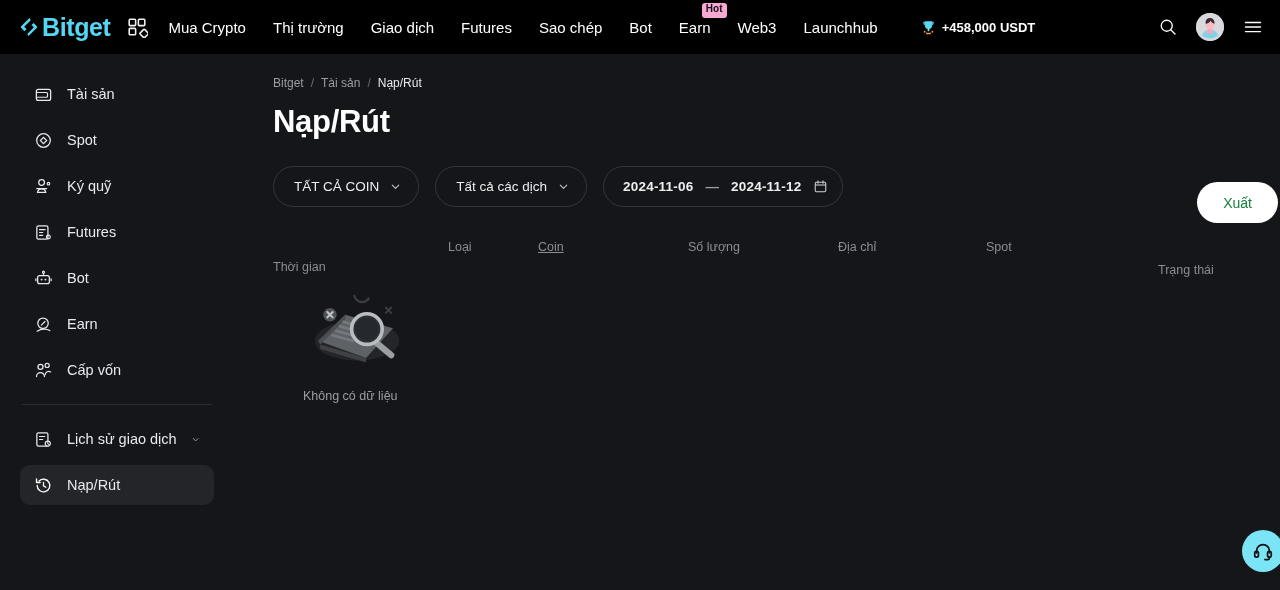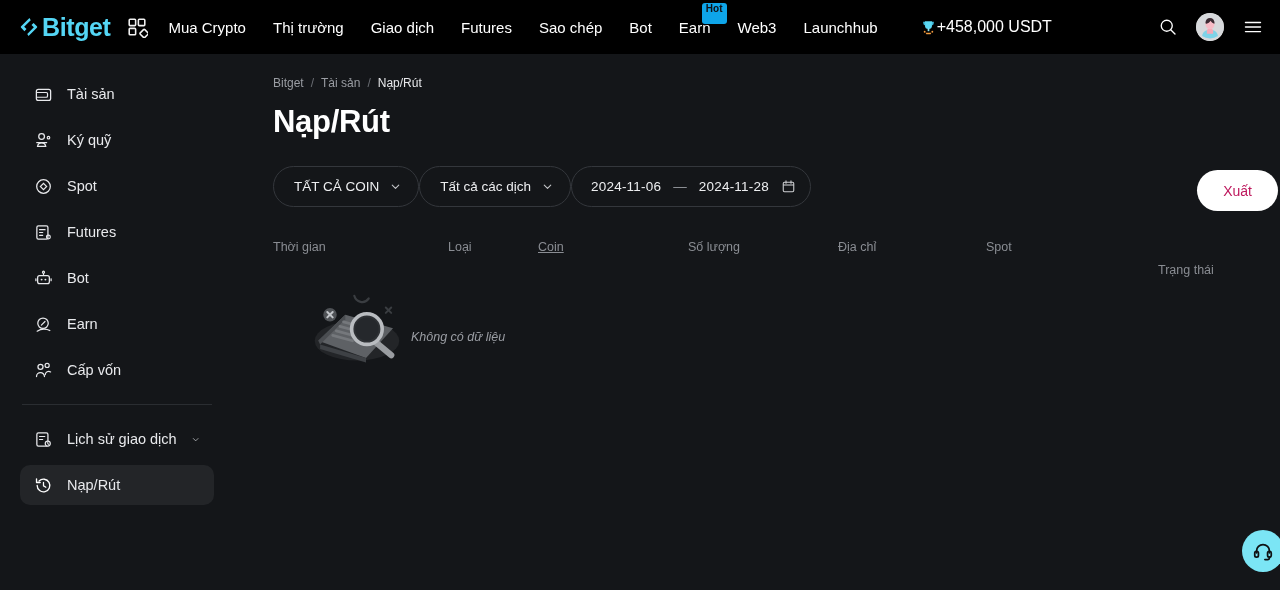--- a/index.html
+++ b/index.html
@@ -31,28 +31,28 @@
     line-height: 1;
   }
   .grid-icon { width: 22px; height: 22px; margin-right: 20px; opacity: .95; }
   .nav {
     display: flex; align-items: center; gap: 27px;
     font-size: 15px; color: #fff;
   }
   .nav-item { position: relative; white-space: nowrap; cursor: pointer; }
   .hot-badge {
     position: absolute; top: -16px; right: -16px;
-    background: #0ea5e9; color: #101014;
+    background: #f9a8d4; color: #101014;
     font-size: 10px; font-weight: 700;
-    border-radius: 3px; padding: 1px 4px 10px;
+    border-radius: 3px; padding: 1px 4px 4px;
     line-height: 1;
   }
   .promo {
-    display: flex; align-items: center; 
-    margin-left: 42px; font-size: 16px; font-weight: 400; color: #fff;
+    display: flex; align-items: center; gap: 5px;
+    margin-left: 42px; font-size: 13px; font-weight: 700; color: #fff;
     white-space: nowrap; cursor: pointer;
   }
   .topbar-right {
     position: absolute; right: 16px; top: 0; height: 54px;
     display: flex; align-items: center; gap: 18px;
   }
   .icon-btn { cursor: pointer; display: flex; align-items: center; }
   .avatar {
     width: 28px; height: 28px; border-radius: 50%;
     overflow: hidden; background: #cfcfcf; cursor: pointer;
@@ -88,57 +88,57 @@
     font-size: 12px; margin-bottom: 14px;
   }
   .crumb { color: #9A9DA3; cursor: pointer; }
   .crumb.current { color: #E8E9EC; cursor: default; }
   .crumb-sep { color: #6B6E74; }
   .page-title {
     font-size: 31px; font-weight: 700; letter-spacing: -0.3px;
     margin-bottom: 26px; color: #fff;
   }
 
-  .filters { display: flex; align-items: center; gap: 0; position: relative; }
+  .filters { display: flex; align-items: center; gap: 16px; position: relative; }
   .pill {
     height: 41px; display: flex; align-items: center; gap: 10px;
     border: 1px solid #34373C; border-radius: 21px;
     padding: 0 16px 0 20px; font-size: 13.5px; color: #EDEEF0;
     cursor: pointer; background: transparent; white-space: nowrap;
   }
-  .pill.date { padding: 0 14px 0 19px; gap: 12px; letter-spacing: .2px; }
+  .pill.date { padding: 0 14px 0 19px; gap: 12px; letter-spacing: .2px; font-weight: bold; }
   .date-dash { color: #9A9DA3; }
   .chev { width: 13px; height: 13px; opacity: .85; }
   .cal-icon { width: 15px; height: 15px; opacity: .9; }
   .export-btn {
-    position: absolute; right: 0; top: 4px;
+    position: absolute; right: 0; top: 16px;
     height: 41px; min-width: 70px; padding: 0 26px;
-    background: #fff; color: #be185d; border: none;
+    background: #fff; color: #15803d; border: none;
     border-radius: 21px; font-size: 14px;
     font-family: "Liberation Sans", sans-serif;
     cursor: pointer;
   }
 
   
   .table-head {
     display: flex; margin-top: 33px;
     font-size: 12.5px; color: #8A8D93;
   }
   .th { white-space: nowrap; }
-  .th.c0 { width: 175px; }
+  .th.c0 { width: 175px; margin-top: 20px; }
   .th.c1 { width: 90px; }
   .th.c2 { width: 150px; text-decoration: underline; }
   .th.c3 { width: 150px; }
   .th.c4 { width: 148px; }
   .th.c5 { width: 172px; }
   .th.c6 { width: 120px; margin-top: 23px; }
 
   .empty {
-    display: flex; flex-direction: row; align-items: center;
-    margin-top: 8px; padding-left: 30px; font-style: italic;
+    display: flex; flex-direction: column; 
+    margin-top: 8px; padding-left: 30px;
   }
   .empty-illustration { width: 108px; height: 90px; display:block; }
   .empty-text { margin-top: 14px; font-size: 12.5px; color: #9A9DA3; }
 
   .support-fab {
     position: absolute; right: 20px; bottom: 18px;
     width: 42px; height: 42px; border-radius: 50%;
     background: #7BE5F5; display: flex; align-items: center; justify-content: center;
     cursor: pointer;
   }
@@ -224,34 +224,34 @@
     <div class="side-item">
       <svg class="side-icon" viewBox="0 0 24 24">
         <rect x="3" y="5.5" width="18" height="14" rx="2.4" fill="none" stroke="#E8E9EC" stroke-width="1.6"></rect>
         <path d="M3 9.5h12.5a1.6 1.6 0 0 1 1.6 1.6v2.8a1.6 1.6 0 0 1-1.6 1.6H3" fill="none" stroke="#E8E9EC" stroke-width="1.5"></path>
       </svg>
       <span class="side-label">Tài sản</span>
     </div>
 
     <div class="side-item">
       <svg class="side-icon" viewBox="0 0 24 24">
+        <circle cx="12" cy="12" r="8.6" fill="none" stroke="#E8E9EC" stroke-width="1.6"></circle>
+        <rect x="9.2" y="9.2" width="5.6" height="5.6" fill="none" stroke="#E8E9EC" stroke-width="1.5" transform="rotate(45 12 12)"></rect>
+      </svg>
+      <span class="side-label">Spot</span>
+    </div>
+
+    <div class="side-item">
+      <svg class="side-icon" viewBox="0 0 24 24">
         <circle cx="9.6" cy="7" r="3.6" fill="none" stroke="#E8E9EC" stroke-width="1.6"></circle>
         <circle cx="18.3" cy="8.4" r="1.6" fill="none" stroke="#E8E9EC" stroke-width="1.5"></circle>
         <path d="M4.5 19.5a5.2 5.2 0 0 1 10.3 0z" fill="none" stroke="#E8E9EC" stroke-width="1.6"></path>
         <line x1="3.4" y1="14.6" x2="16" y2="14.6" stroke="#E8E9EC" stroke-width="1.5" stroke-linecap="round"></line>
       </svg>
       <span class="side-label">Ký quỹ</span>
-    </div>
-
-    <div class="side-item">
-      <svg class="side-icon" viewBox="0 0 24 24">
-        <circle cx="12" cy="12" r="8.6" fill="none" stroke="#E8E9EC" stroke-width="1.6"></circle>
-        <rect x="9.2" y="9.2" width="5.6" height="5.6" fill="none" stroke="#E8E9EC" stroke-width="1.5" transform="rotate(45 12 12)"></rect>
-      </svg>
-      <span class="side-label">Spot</span>
     </div>
 
     <div class="side-item">
       <svg class="side-icon" viewBox="0 0 24 24">
         <rect x="3.6" y="3.6" width="14" height="16.8" rx="2" fill="none" stroke="#E8E9EC" stroke-width="1.6"></rect>
         <line x1="7" y1="8.4" x2="14" y2="8.4" stroke="#E8E9EC" stroke-width="1.5" stroke-linecap="round"></line>
         <line x1="7" y1="12" x2="11" y2="12" stroke="#E8E9EC" stroke-width="1.5" stroke-linecap="round"></line>
         <line x1="7" y1="15.6" x2="11" y2="15.6" stroke="#E8E9EC" stroke-width="1.5" stroke-linecap="round"></line>
         <circle cx="18.2" cy="17.6" r="2.4" fill="none" stroke="#E8E9EC" stroke-width="1.5"></circle>
       </svg>
@@ -341,21 +341,21 @@
       <div class="pill">
         <span>Tất cả các dịch</span>
         <svg class="chev" viewBox="0 0 24 24">
           <polyline points="6,9.5 12,15.5 18,9.5" fill="none" stroke="#E3E4E7" stroke-width="2" stroke-linecap="round" stroke-linejoin="round"></polyline>
         </svg>
       </div>
 
       <div class="pill date">
         <span>2024-11-06</span>
         <span class="date-dash">—</span>
-        <span>2024-11-28</span>
+        <span>2024-11-12</span>
         <svg class="cal-icon" viewBox="0 0 24 24">
           <rect x="3.6" y="5.2" width="16.8" height="15.2" rx="2" fill="none" stroke="#E3E4E7" stroke-width="1.7"></rect>
           <line x1="3.6" y1="9.6" x2="20.4" y2="9.6" stroke="#E3E4E7" stroke-width="1.7"></line>
           <line x1="8" y1="3" x2="8" y2="6.6" stroke="#E3E4E7" stroke-width="1.7" stroke-linecap="round"></line>
           <line x1="16" y1="3" x2="16" y2="6.6" stroke="#E3E4E7" stroke-width="1.7" stroke-linecap="round"></line>
         </svg>
       </div>
 
       <button class="export-btn">Xuất</button>
     </div>

